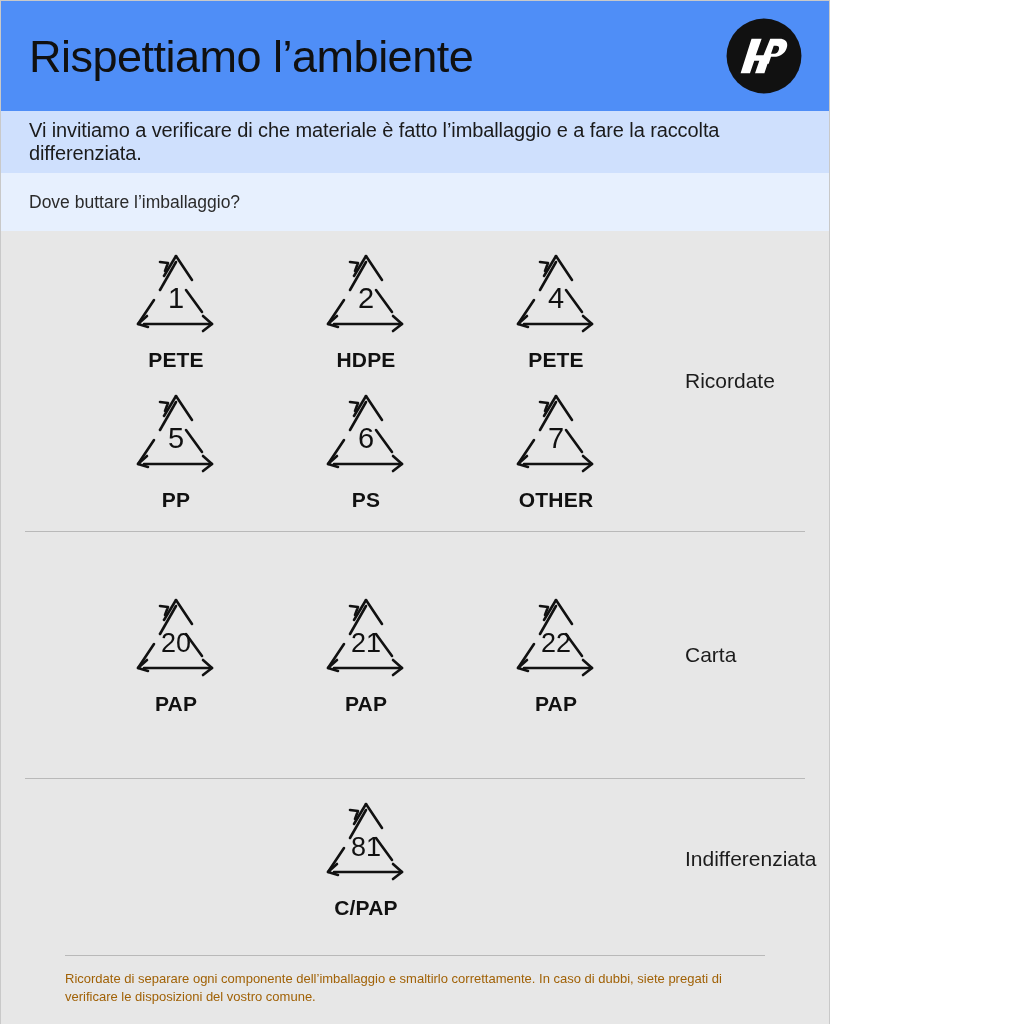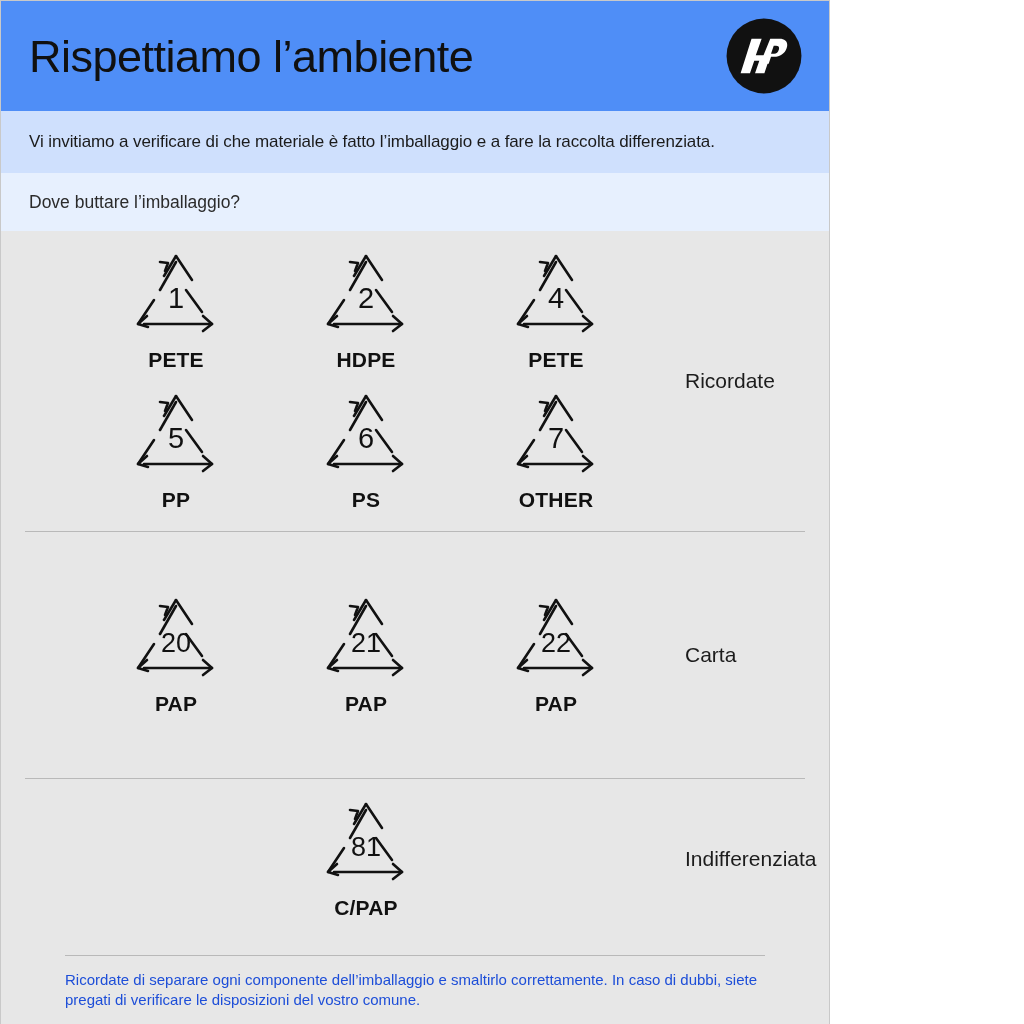--- a/index.html
+++ b/index.html
@@ -55,21 +55,21 @@
   
   .subtitle-band {
     background: #cfe0fd;
     flex: 0 0 62px;
     display: flex;
     align-items: center;
     padding: 0 28px;
     box-sizing: border-box;
   }
   .subtitle-text {
-    font-size: 17px;
+    font-size: 20px;
     color: #1b1b1b;
     letter-spacing: -0.1px;
   }
 
   
   .question-band {
     background: #e7f0fe;
     flex: 0 0 58px;
     display: flex;
     align-items: center;
@@ -148,23 +148,23 @@
     background: #e7e7e7;
     padding: 16px 40px 20px 40px;
     box-sizing: border-box;
   }
   .footer-note .rule {
     height: 1px;
     background: #b9b9b9;
     margin-bottom: 14px;
   }
   .footer-text {
-    font-size: 15px;
+    font-size: 13px;
     line-height: 1.35;
-    color: #1d4ed8;
+    color: #a16207;
     max-width: 920px;
   }
 </style>
 </head>
 <body>
 
 <div class="page">
 
   <div class="header">
     <div class="header-title">Rispettiamo l’ambiente</div>

